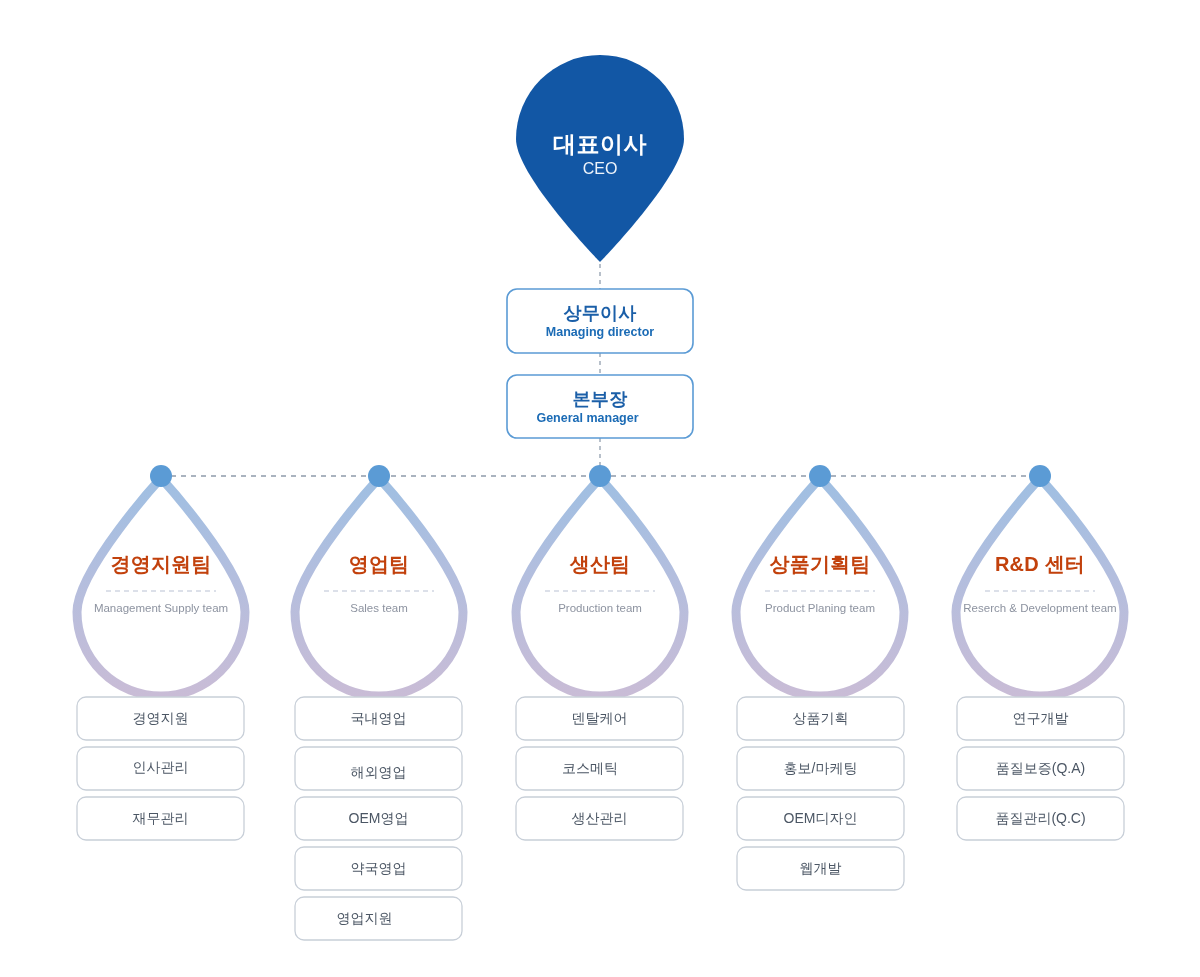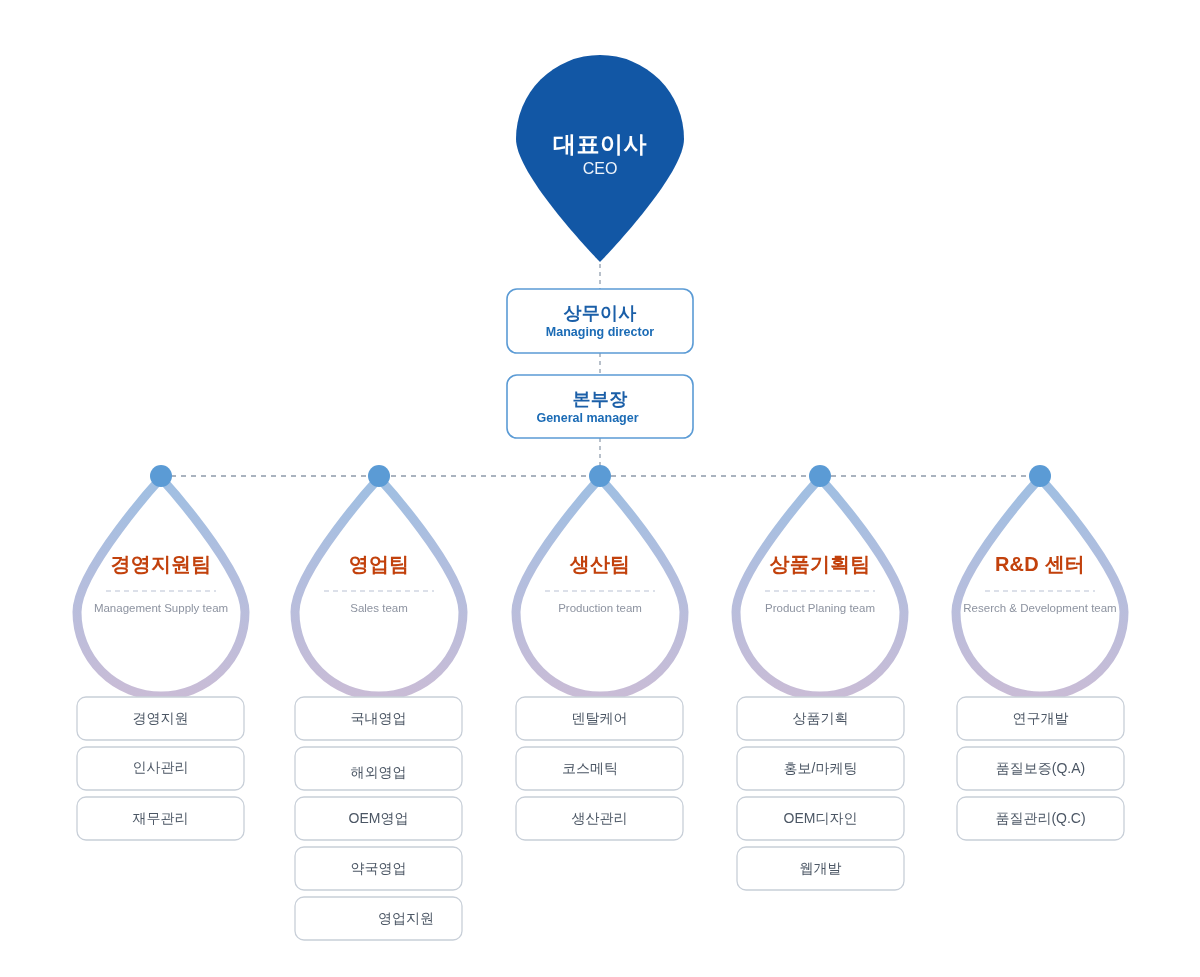--- a/index.html
+++ b/index.html
@@ -199,21 +199,21 @@
   <div class="txt team-en" style="left:962px; top:598px; width:156px;">Reserch &amp; Development team</div>
 
   <div class="txt sub-label" style="left:77px; top:710px; width:167px;">경영지원</div>
   <div class="txt sub-label" style="left:77px; top:760px; width:167px;font-family:Liberation Serif, serif;">인사관리</div>
   <div class="txt sub-label" style="left:77px; top:810px; width:167px;">재무관리</div>
 
   <div class="txt sub-label" style="left:295px; top:710px; width:167px;">국내영업</div>
   <div class="txt sub-label" style="left:295px; top:764px; width:167px;">해외영업</div>
   <div class="txt sub-label" style="left:295px; top:810px; width:167px;">OEM영업</div>
   <div class="txt sub-label" style="left:295px; top:860px; width:167px;">약국영업</div>
-  <div class="txt sub-label" style="left:295px; top:910px; width:139px;text-align:right;">영업지원</div>
+  <div class="txt sub-label" style="left:295px; top:910px; width:139px;">영업지원</div>
 
   <div class="txt sub-label" style="left:516px; top:710px; width:167px;">덴탈케어</div>
   <div class="txt sub-label" style="left:516px; top:760px; width:148px;">코스메틱</div>
   <div class="txt sub-label" style="left:516px; top:810px; width:167px;">생산관리</div>
 
   <div class="txt sub-label" style="left:737px; top:710px; width:167px;">상품기획</div>
   <div class="txt sub-label" style="left:737px; top:760px; width:167px;">홍보/마케팅</div>
   <div class="txt sub-label" style="left:737px; top:810px; width:167px;">OEM디자인</div>
   <div class="txt sub-label" style="left:737px; top:860px; width:167px;">웹개발</div>
 

